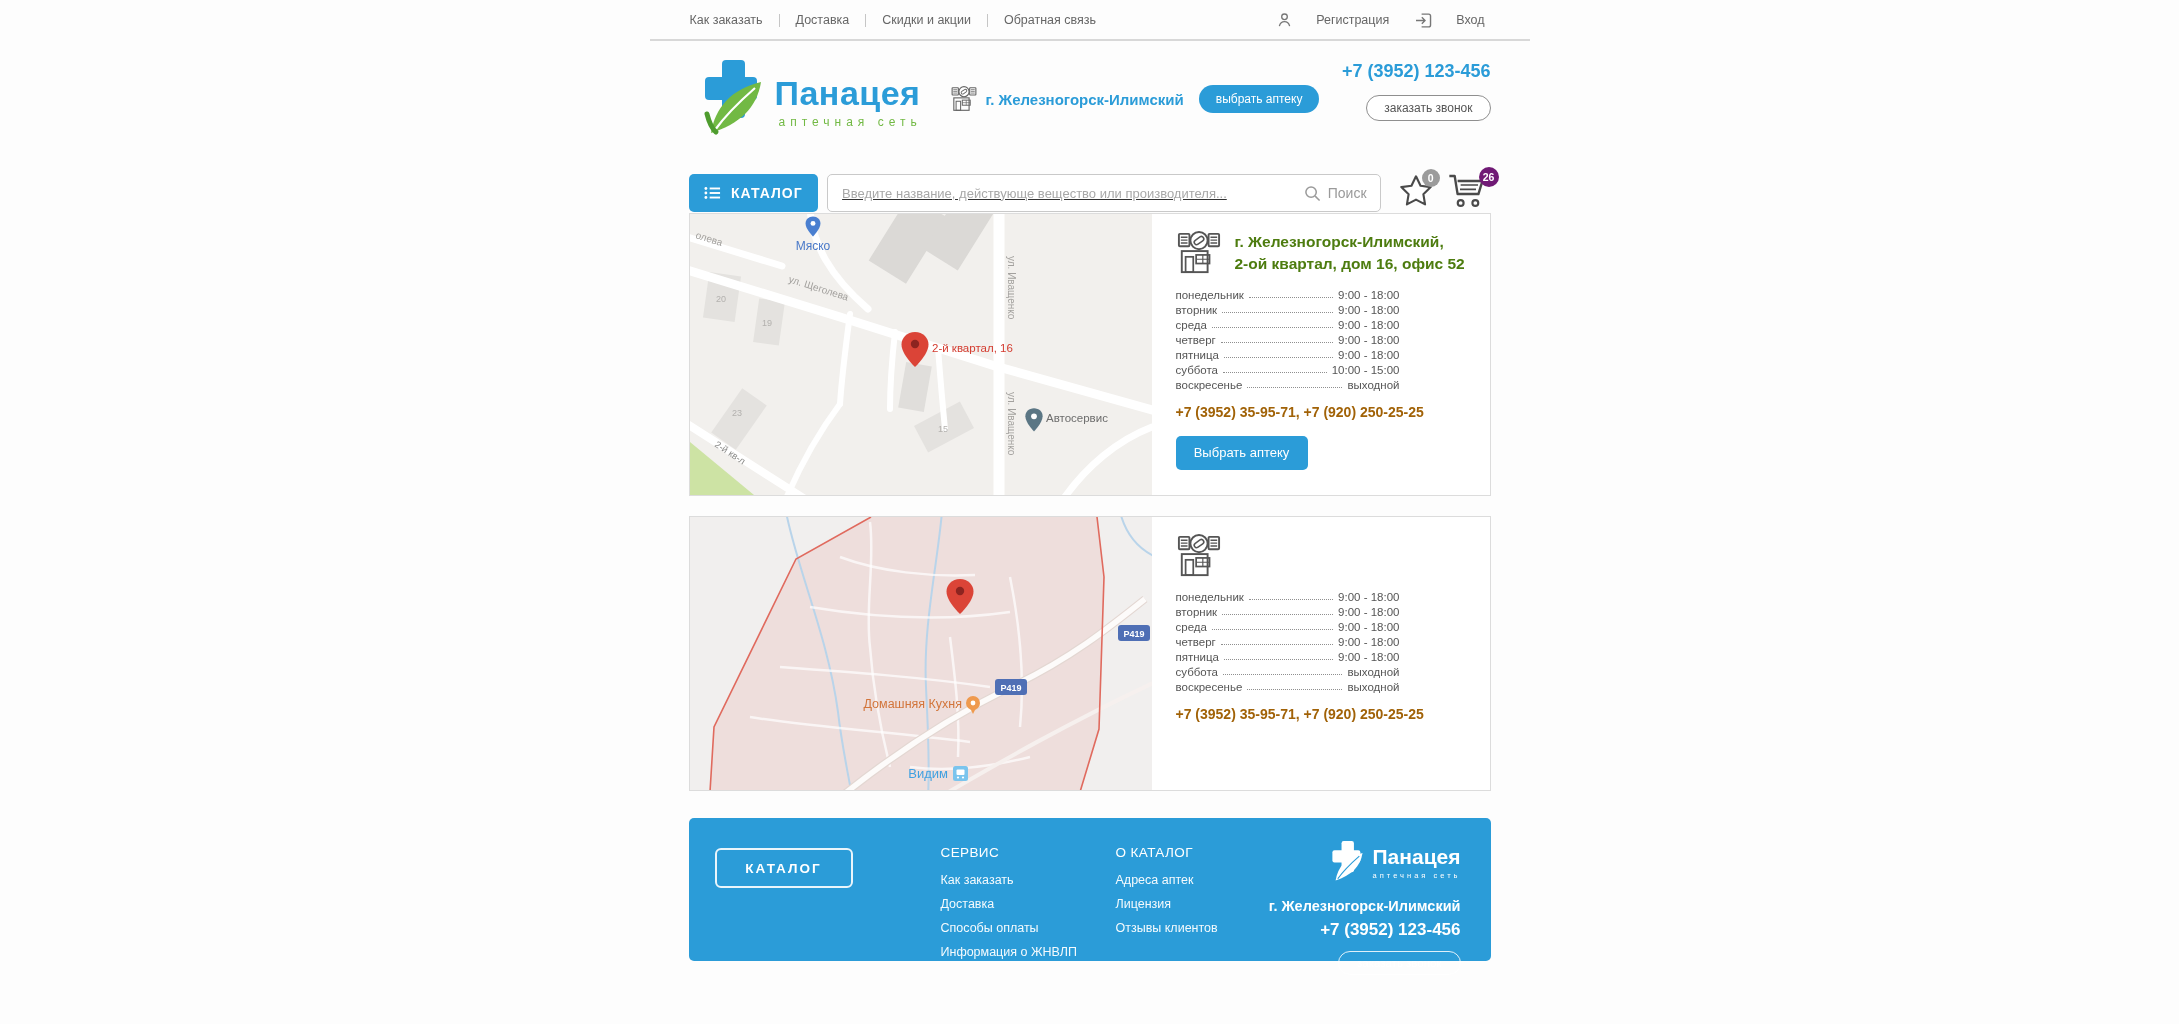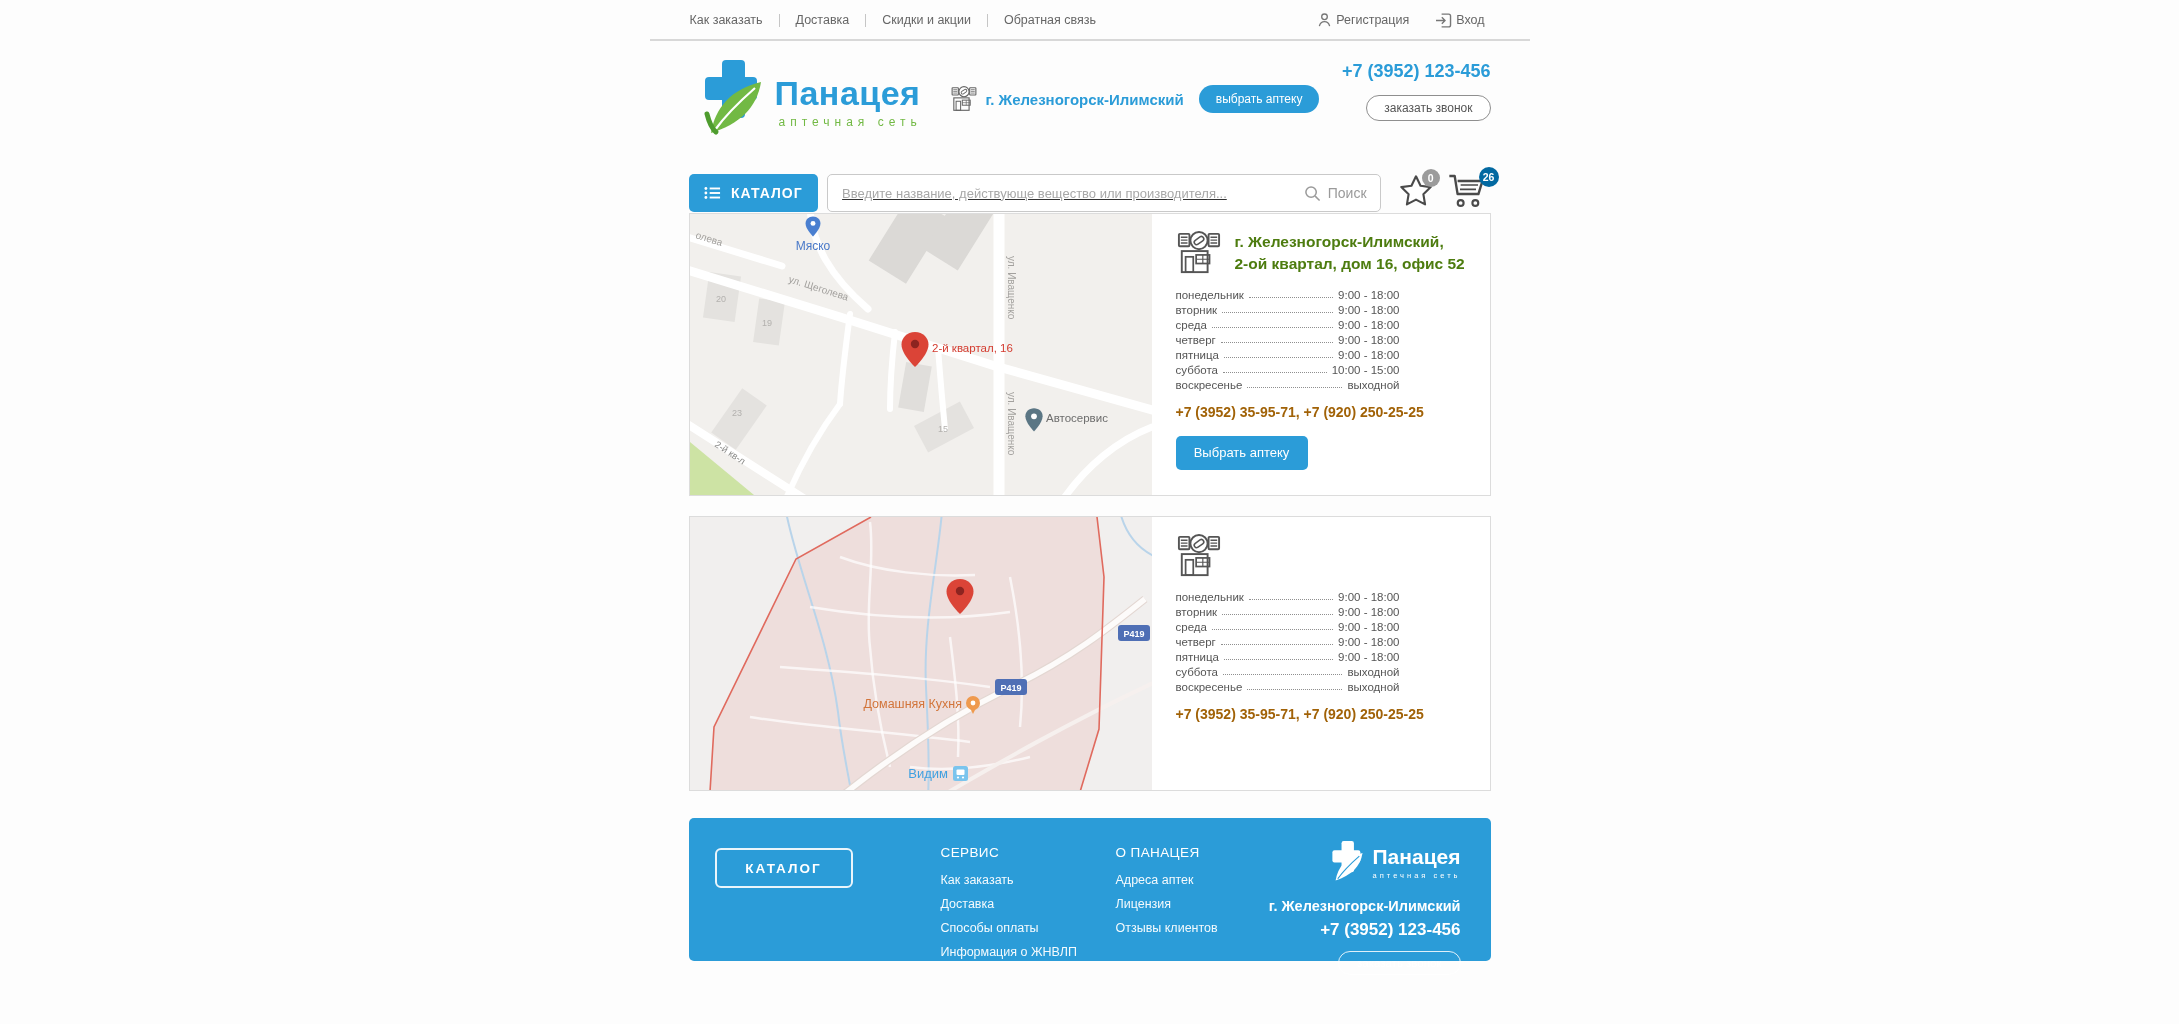--- a/index.html
+++ b/index.html
@@ -7,21 +7,21 @@
   .canvas { width:2179px; height:1024px; margin:0 auto; background:#fdfdfd; position:relative; overflow:hidden; }
 
   
   .topbar-inner { width:880px; margin:0 auto; padding:12px 45px 11px 40px;
     display:flex; justify-content:space-between; align-items:center;
     border-bottom:2px solid #d8d8d8; }
   .topnav { display:flex; align-items:center; }
   .topnav a { font-size:12.5px; color:#666; text-decoration:none; }
   .nav-sep { width:1px; height:13px; background:#c6c6c6; margin:0 16px; display:inline-block; }
   .topnav-right { display:flex; align-items:center; gap:26px; }
-  .topnav-right a { font-size:12.5px; color:#666; text-decoration:none; display:flex; align-items:center; gap:4px; }
+  .topnav-right a { font-size:12.5px; color:#666; text-decoration:none; display:flex; align-items:center; gap:24px; }
 
   
   .header { width:802px; margin:17px auto 0; position:relative; height:92px; }
   .logo { position:absolute; left:14px; top:0; display:flex; align-items:flex-start; gap:10px; }
   .logo-text { padding-top:18px; }
   .logo-title { font-size:34px; font-weight:bold; color:#2b9cd8; letter-spacing:.5px; line-height:1; }
   .logo-sub { font-size:12px; color:#72b944; letter-spacing:5px; margin-top:5px; padding-left:4px; }
   .city-block { position:absolute; left:262px; top:27px; display:flex; align-items:center; gap:9px; }
   .city-name { font-size:15px; font-weight:bold; color:#2b9cd8; white-space:nowrap; }
   .btn-pill-primary { background:#2b9cd8; color:#fff; border:none; border-radius:15px;
@@ -43,21 +43,21 @@
   .search-btn { position:absolute; right:2px; top:2px; height:34px; background:none; border:none;
     display:flex; align-items:center; gap:7px; padding:0 12px; cursor:pointer; font-family:inherit; }
   .search-btn span { font-size:14px; color:#9a9a9a; }
   .icon-wrap { position:relative; cursor:pointer; }
   .fav-wrap { margin-left:18px; width:36px; height:38px; }
   .cart-wrap { margin-left:14px; width:44px; height:40px; }
   .badge { position:absolute; top:-5px; right:-6px; min-width:18px; height:18px; border-radius:10px;
     color:#fff; font-size:10.5px; font-weight:bold; display:flex; align-items:center;
     justify-content:center; padding:0 4px; }
   .badge-gray { background:#9b9b9b; }
-  .badge-red { background:#0369a1; min-width:20px; height:20px; top:-6px; right:-8px; }
+  .badge-red { background:#701a75; min-width:20px; height:20px; top:-6px; right:-8px; }
 
   
   .page-title { width:802px; margin:31px auto 13px; font-size:17px; font-weight:bold;
     color:#2b9cd8; letter-spacing:.3px; }
 
   
   .card { width:802px; margin:0 auto 20px; border:1px solid #dcdcdc; background:#fff; display:flex; }
   .card-1 { height:283px; }
   .card-2 { height:275px; }
   .map { width:462px; height:100%; flex:none; overflow:hidden; position:relative; cursor:grab; }
@@ -441,21 +441,21 @@
 
     <div class="f-col f-col-1">
       <h3>СЕРВИС</h3>
       <a href="#">Как заказать</a>
       <a href="#">Доставка</a>
       <a href="#">Способы оплаты</a>
       <a href="#">Информация о ЖНВЛП</a>
     </div>
 
     <div class="f-col f-col-2">
-      <h3>О ПАНАЦЕЯ</h3>
+      <h3>О КАТАЛОГ</h3>
       <a href="#">Адреса аптек</a>
       <a href="#">Лицензия</a>
       <a href="#">Отзывы клиентов</a>
     </div>
 
     <div class="f-right">
       <a class="f-logo" href="#" style="text-decoration:none;color:#fff;">
         <svg width="34" height="42" viewBox="0 0 62 78">
           <rect x="19" y="2" width="23" height="58" rx="4" fill="#fff"></rect>
           <rect x="2" y="19" width="52" height="23" rx="4" fill="#fff"></rect>

